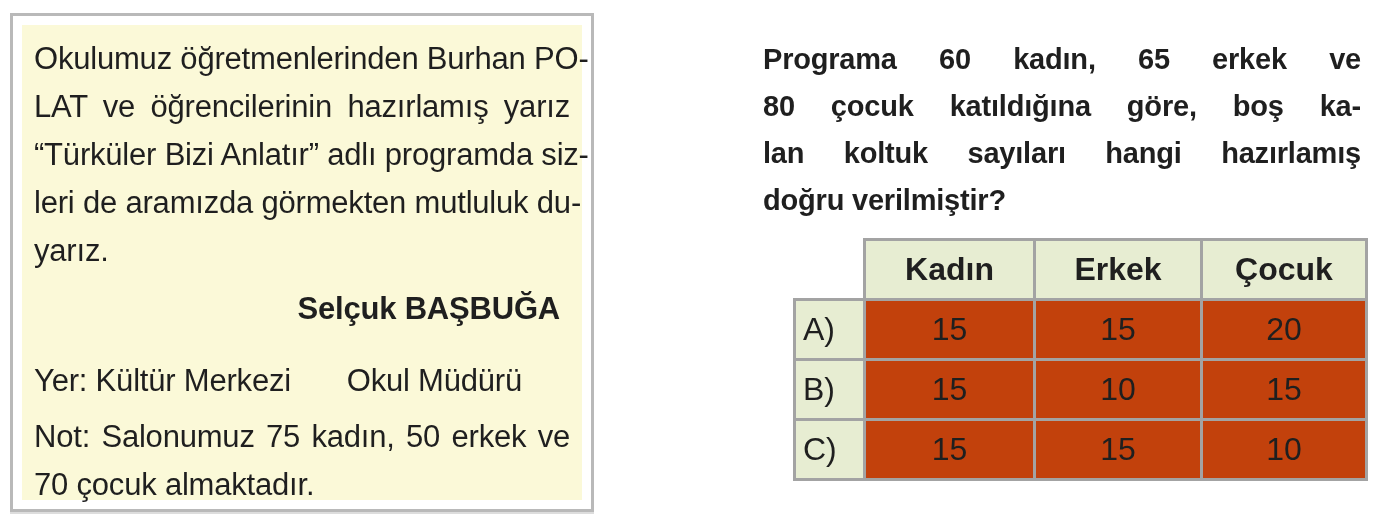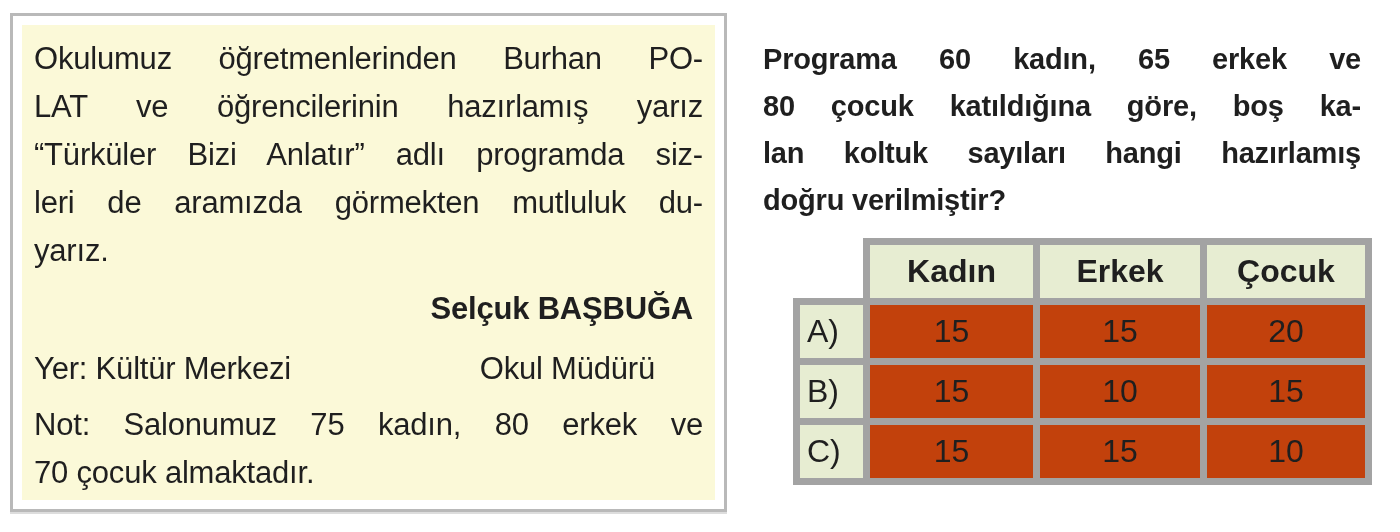--- a/index.html
+++ b/index.html
@@ -9,21 +9,21 @@
     font-family:"Liberation Sans", sans-serif;
     color:#1f1f1f;
     overflow:hidden;
     position:relative;
   }
 
   
   .invite-panel {
     position:absolute;
     left:10px; top:13px;
-    width:717px; height:499px;
+    width:584px; height:499px;
     border:3px solid #b9b9b9;
     background:#ffffff;
     padding:9px;
     box-shadow:0 2px 0 rgba(180,180,180,.45);
   }
   .invite-inner {
     width:100%; height:100%;
     background:#fbf9d8;
     padding:10px 12px 0 12px;
     font-size:31px;
@@ -40,21 +40,21 @@
     text-align:right;
     padding-right:10px;
     margin-top:10px;
     white-space:nowrap;
     font-weight:bold;
   }
   .venue-row {
     display:flex;
     justify-content:space-between;
     align-items:baseline;
-    margin-top:12px;
+    margin-top:24px;
   }
   .venue-row .title { margin-right:48px; }
   .note-block { margin-top:8px; }
 
   
   .question-block {
     position:absolute;
     left:763px; top:36px;
     width:598px;
     font-weight:700;
@@ -64,21 +64,21 @@
   }
 
   
   .answer-table {
     position:absolute;
     left:793px; top:238px;
     border-collapse:collapse;
     table-layout:fixed;
   }
   .answer-table th, .answer-table td {
-    border:7px solid #a3a3a3;
+    border:3px solid #a3a3a3;
     height:60px;
     font-size:32px;
   }
   .answer-table .corner {
     border:none;
     background:transparent;
   }
   .answer-table th.colhead {
     background:#e7edd2;
     font-weight:700;
@@ -110,21 +110,21 @@
     </div>
 
     <div class="sig-name">Selçuk BAŞBUĞA</div>
 
     <div class="venue-row">
       <span class="lline">Yer: Kültür Merkezi</span>
       <span class="title">Okul Müdürü</span>
     </div>
 
     <div class="note-block">
-      <div class="jline">Not: Salonumuz 75 kadın, 80 erkek ve</div>
+      <div class="jline">Not: Salonumuz 75 kadın, 50 erkek ve</div>
       <div class="lline">70 çocuk almaktadır.</div>
     </div>
   </div>
 </div>
 
 <div class="question-block">
   <div class="jline">Programa 60 kadın, 65 erkek ve</div>
   <div class="jline">80 çocuk katıldığına göre, boş ka-</div>
   <div class="jline">lan koltuk sayıları hangi hazırlamış</div>
   <div class="lline">doğru verilmiştir?</div>

